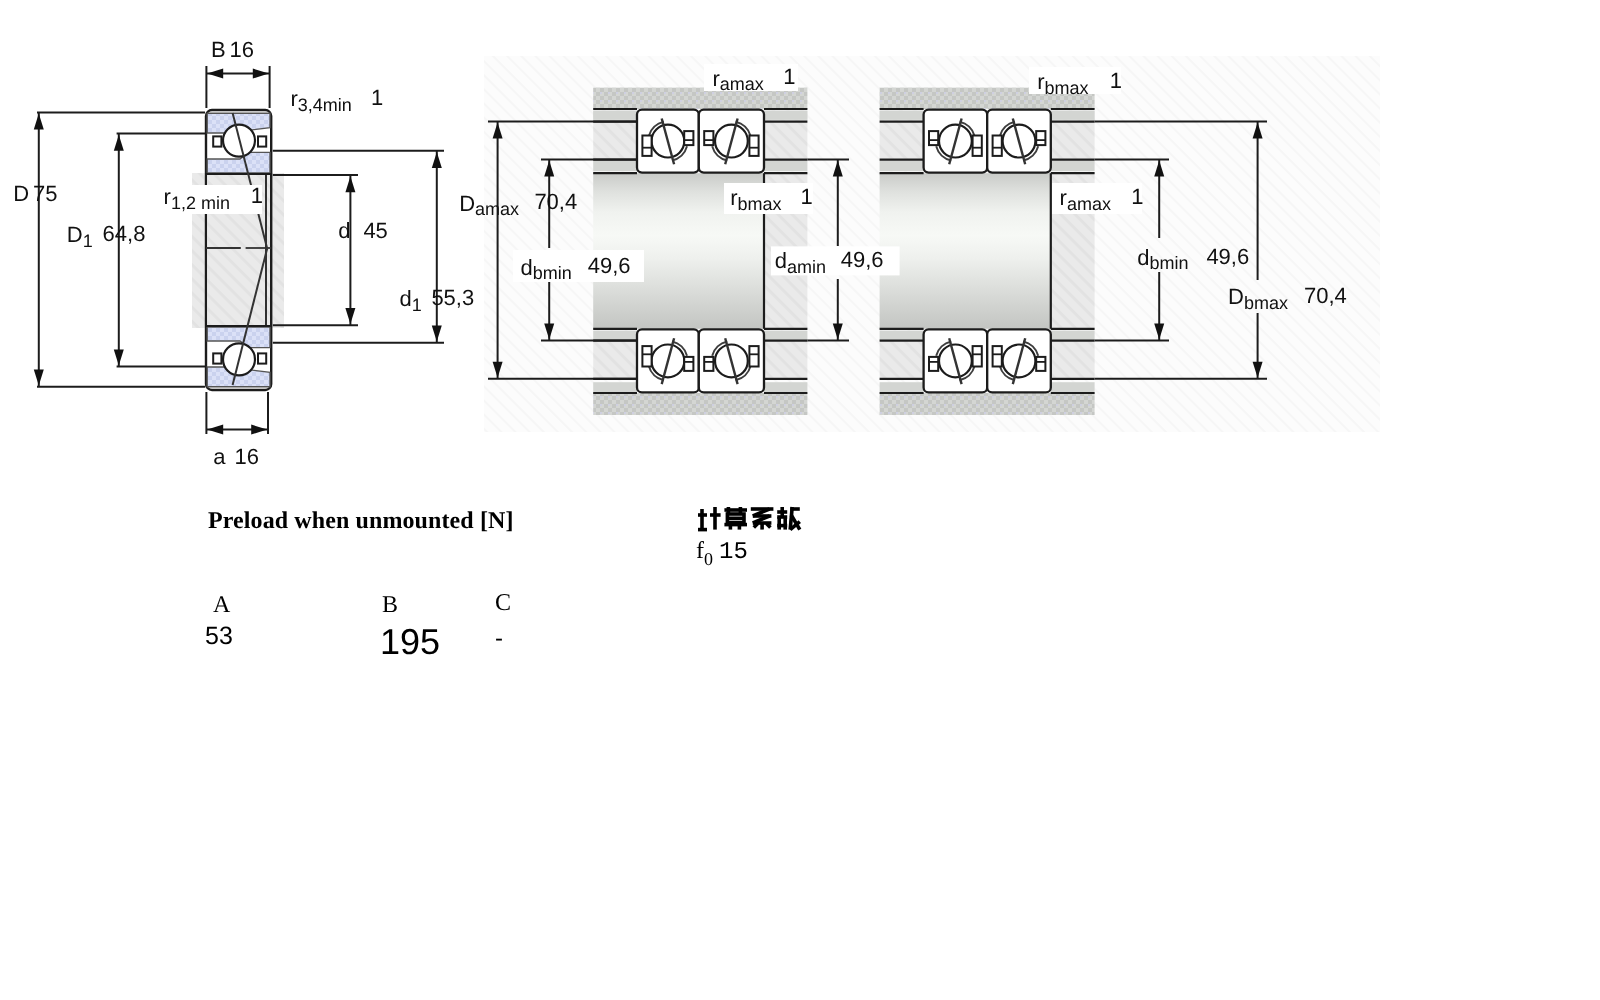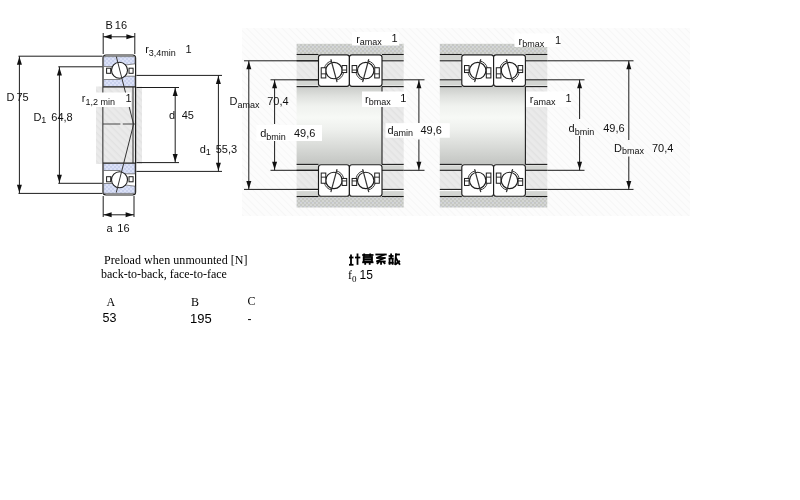--- a/index.html
+++ b/index.html
@@ -341,22 +341,21 @@
         <line x1="388.6" y1="258.5" x2="393.6" y2="258.5"></line>
         <line x1="389.6" y1="258.5" x2="389.6" y2="264.8"></line>
         <line x1="392.6" y1="258.5" x2="392.6" y2="264.8"></line>
         <line x1="388.6" y1="262.8" x2="393.6" y2="262.8"></line>
         <line x1="395.1" y1="254.5" x2="399.90000000000003" y2="254.5"></line>
         <line x1="396.1" y1="253.5" x2="395.1" y2="264.8"></line>
         <line x1="395.1" y1="264.8" x2="399.90000000000003" y2="260.8"></line>
         <line x1="395.6" y1="257.5" x2="399.90000000000003" y2="264.8"></line>
       </g>
 </svg>
-<div class="abs ser" style="left:104px;top:252.5px;font-size:12px;font-weight:normal;letter-spacing:0.05px;">Preload when unmounted [N]</div>
-<div class="abs ser" style="left:101px;top:266.5px;font-size:12px;">back-to-back, face-to-face</div>
+<div class="abs ser" style="left:104px;top:252.5px;font-size:12px;font-weight:bold;letter-spacing:0.05px;">Preload when unmounted [N]</div>
 <div class="abs ser" style="left:106.5px;top:295.2px;font-size:12px;">A</div>
 <div class="abs ser" style="left:191px;top:295.2px;font-size:12px;">B</div>
 <div class="abs ser" style="left:247.5px;top:294.2px;font-size:12px;">C</div>
 <div class="abs" style="left:102.5px;top:311.2px;font-size:12.5px;">53</div>
-<div class="abs" style="left:190px;top:311.2px;font-size:13px;">195</div>
+<div class="abs" style="left:190px;top:311.2px;font-size:18px;">195</div>
 <div class="abs" style="left:247.5px;top:311.5px;font-size:12px;">-</div>
-<div class="abs ser" style="left:348px;top:267.5px;font-size:12px;">f<sub style="font-size:9px;">0</sub> <span style="font-family:Liberation Sans, sans-serif;font-size:12px;">15</span></div>
+<div class="abs ser" style="left:348px;top:267.5px;font-size:12px;">f<sub style="font-size:9px;">0</sub> <span style="font-family:Liberation Mono, monospace;font-size:12px;">15</span></div>
 </div>
 
 </body></html>

